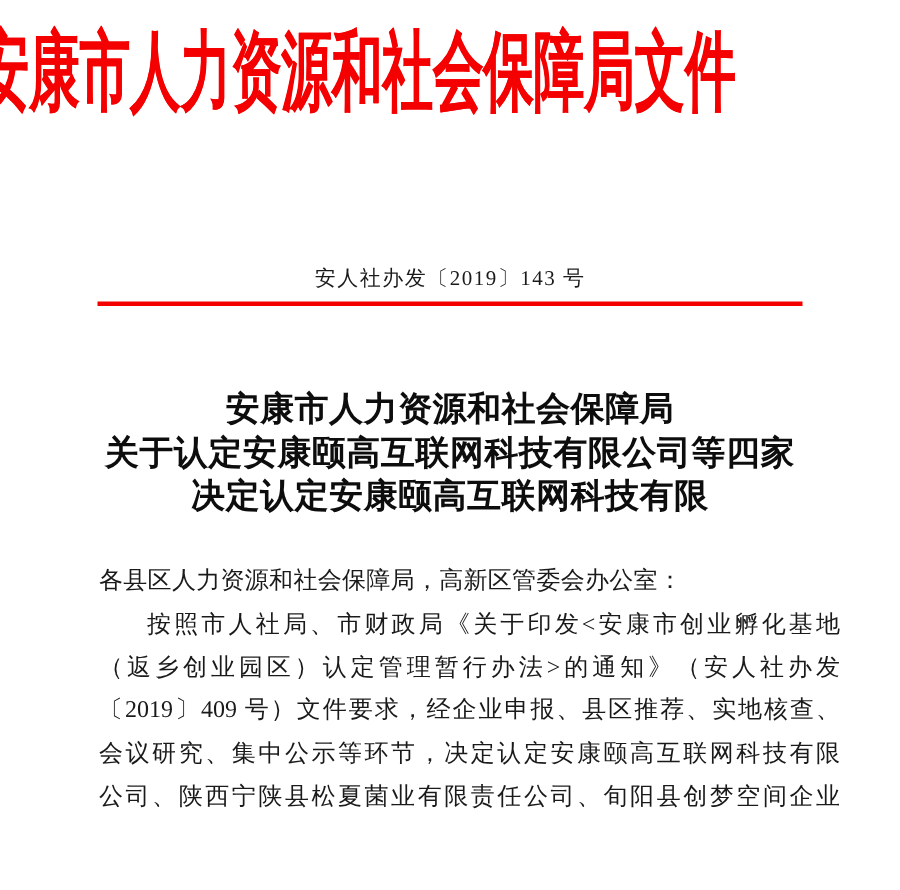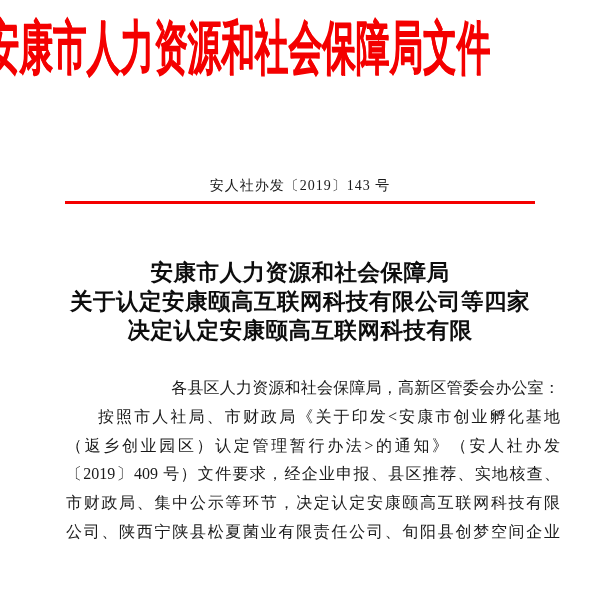--- a/index.html
+++ b/index.html
@@ -81,21 +81,21 @@
   .body-text {
     position: absolute;
     top: 374px;
     left: 66px;
     width: 494px;
     font-size: 16px;
     line-height: 28.8px;
     color: var(--ink);
   }
   .salutation {
-    text-align: right;
+    text-align: left;
     letter-spacing: 0.2px;
   }
   .bline {
     text-align: justify;
     text-align-last: justify;
     text-justify: inter-character;
   }
   .indent {
     text-indent: 32px;
   }
@@ -117,17 +117,17 @@
     <div>安康市人力资源和社会保障局</div>
     <div>关于认定安康颐高互联网科技有限公司等四家</div>
     <div>决定认定安康颐高互联网科技有限</div>
   </div>
 
   <div class="body-text">
     <div class="salutation">各县区人力资源和社会保障局，高新区管委会办公室：</div>
     <div class="bline indent">按照市人社局、市财政局《关于印发&lt;安康市创业孵化基地</div>
     <div class="bline">（返乡创业园区）认定管理暂行办法&gt;的通知》（安人社办发</div>
     <div class="bline">〔2019〕409 号）文件要求，经企业申报、县区推荐、实地核查、</div>
-    <div class="bline">市财政局、集中公示等环节，决定认定安康颐高互联网科技有限</div>
+    <div class="bline">会议研究、集中公示等环节，决定认定安康颐高互联网科技有限</div>
     <div class="bline">公司、陕西宁陕县松夏菌业有限责任公司、旬阳县创梦空间企业</div>
   </div>
 
 </div>
 
 </body></html>

